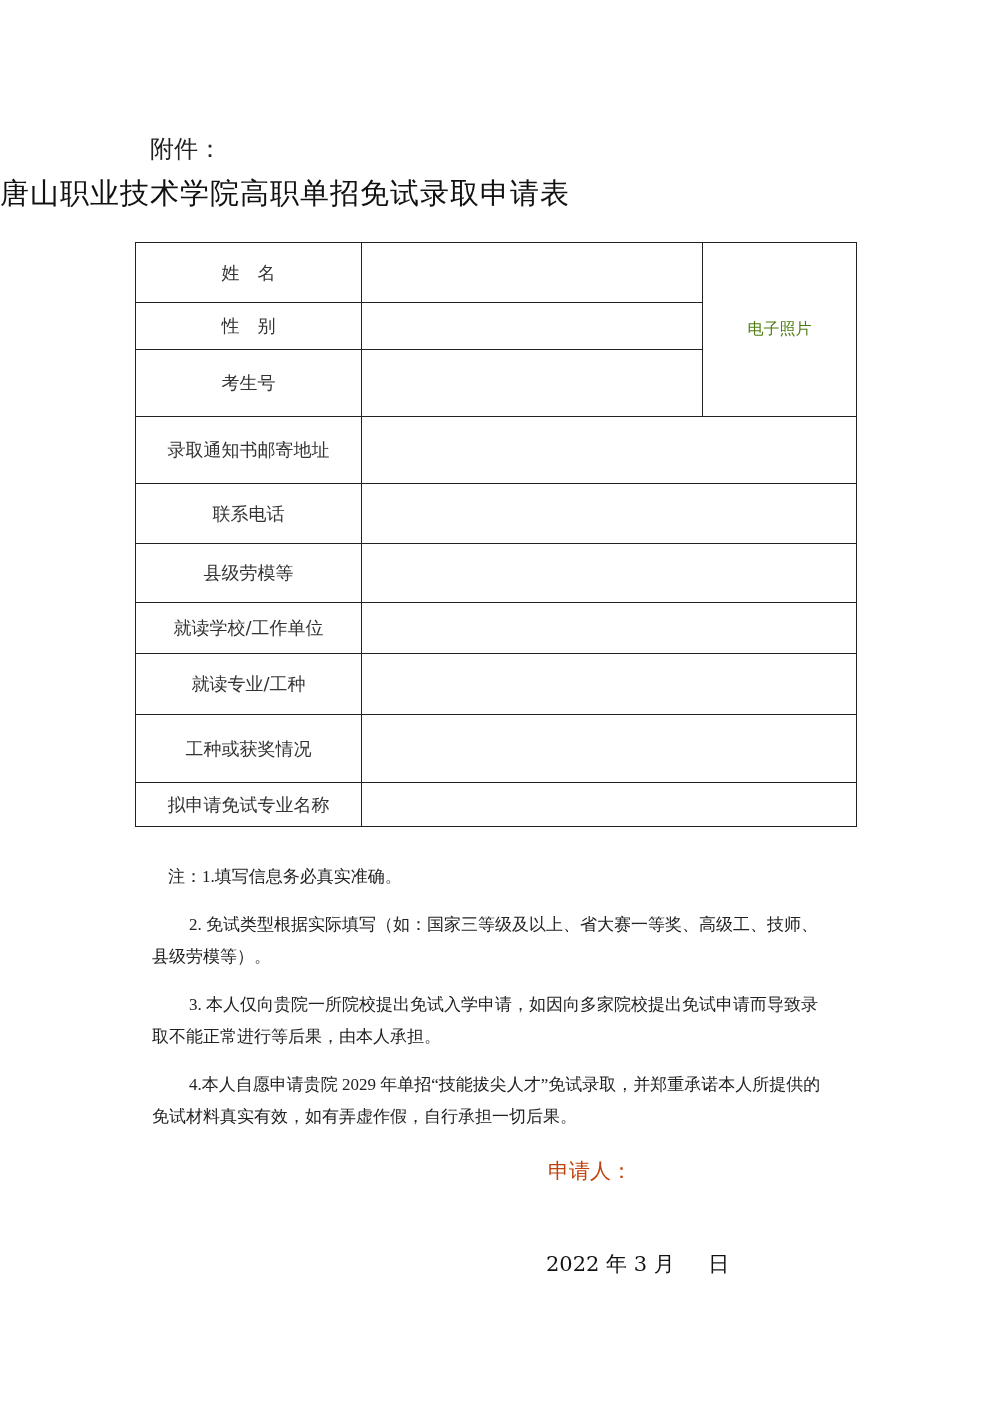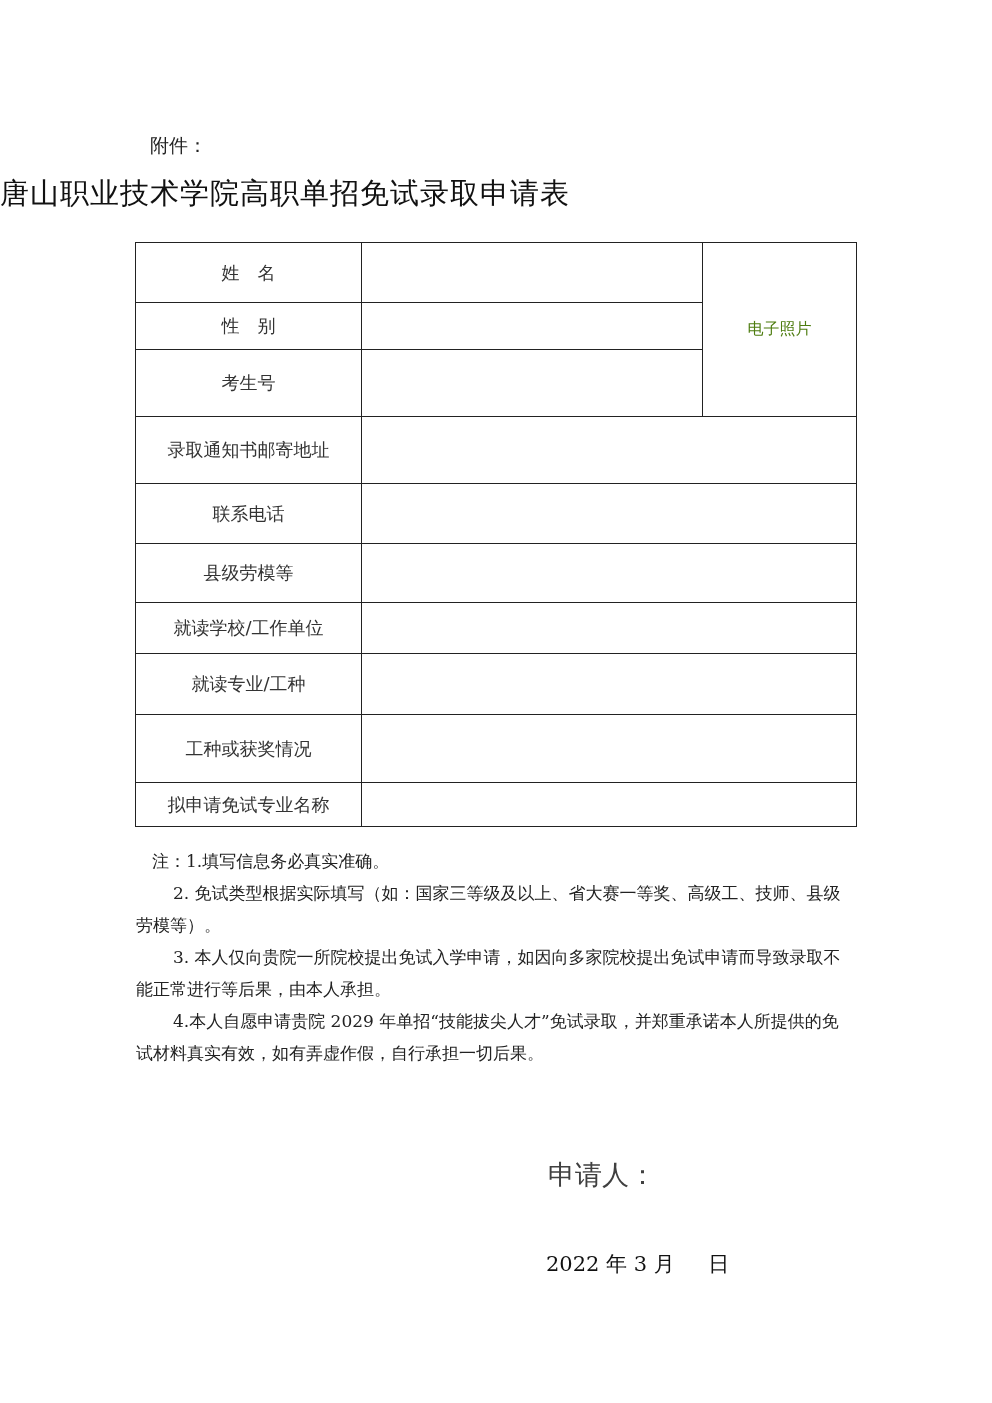--- a/index.html
+++ b/index.html
@@ -1,27 +1,27 @@
 <!DOCTYPE html>
 <html><head>
   <meta charset="utf-8">
   <style>
     html, body { margin: 0; padding: 0; background: #ffffff; }
     body { width: 992px; height: 1403px; position: relative; overflow: hidden; color: #111; font-family: "DejaVu Serif", "Liberation Serif", serif; }
-    .attach { position: absolute; left: 150px; top: 133px; font-size: 19px; font-family: "DejaVu Sans", sans-serif; color: #222; }
+    .attach { position: absolute; left: 150px; top: 133px; font-size: 24px; font-family: "DejaVu Sans", sans-serif; color: #222; }
     .title { position: absolute; left: 0; width: 992px; top: 174px; font-size: 29px; letter-spacing: 1px; color: #111; }
     table.form { position: absolute; left: 135px; top: 242px; width: 722px; border-collapse: collapse; table-layout: fixed; padding-left: 32px; }
     table.form td { border: 1.5px solid #222; padding: 0; font-family: "DejaVu Sans", sans-serif; font-size: 18px; color: #333; text-align: center; vertical-align: middle; }
     table.form td.label { width: 225px; }
     table.form td.photo { width: 153px; font-size: 16px; color: #4d7c0f; }
     .notes { position: absolute; left: 136px; top: 845px; width: 710px; font-family: "DejaVu Serif", serif; font-size: 17px; color: #222; line-height: 32px; }
-    .notes p { margin: 0; }
+    .notes p { margin: 16px; font-family: Liberation Serif, serif; }
     .notes .indent { text-indent: 37px; }
     .notes .first { padding-left: 16px; }
-    .sign { position: absolute; left: 548px; top: 1157px; font-size: 27px; color: #404040; }
+    .sign { position: absolute; left: 548px; top: 1157px; font-size: 21px; color: #c2410c; }
     .date { position: absolute; left: 546px; top: 1250px; font-size: 21px; color: #111; white-space: pre; }
   </style>
 </head>
 <body>
 
 <div class="attach">附件：</div>
 <div class="title">唐山职业技术学院高职单招免试录取申请表</div>
 
 <table class="form">
   <tbody>

